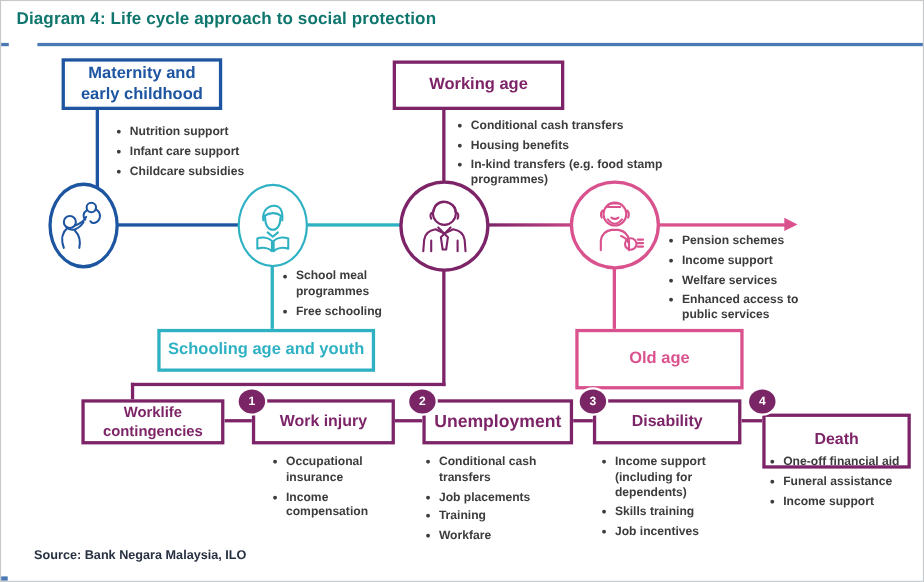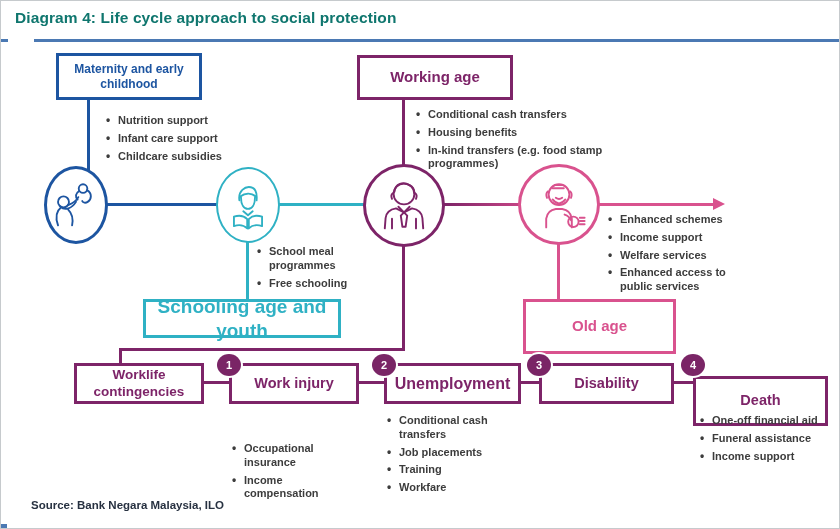--- a/index.html
+++ b/index.html
@@ -67,28 +67,28 @@
   <div class="vline" style="left:556px;top:242px;width:3px;height:56px;background:#D9528E;"></div>
   <div class="vline" style="left:401px;top:244px;width:3px;height:106px;background:#7D2468;"></div>
   <div class="hline" style="left:118px;top:347px;width:286px;height:3px;background:#7D2468;"></div>
   <div class="vline" style="left:118px;top:347px;width:3px;height:16px;background:#7D2468;"></div>
 
   <div class="hline" style="left:203px;top:380px;width:25px;height:3px;background:#7D2468;"></div>
   <div class="hline" style="left:358px;top:380px;width:25px;height:3px;background:#7D2468;"></div>
   <div class="hline" style="left:520px;top:380px;width:18px;height:3px;background:#7D2468;"></div>
   <div class="hline" style="left:673px;top:380px;width:19px;height:3px;background:#7D2468;"></div>
 
-  <div class="box blue" style="left:55px;top:52px;width:146px;height:47px;font-size:12px;padding:12px 8px;">
+  <div class="box blue" style="left:55px;top:52px;width:146px;height:47px;font-size:15px;padding:12px 8px;">
     <span>Maternity and early childhood</span>
   </div>
   <div class="box plum" style="left:356px;top:54px;width:156px;height:45px;font-size:15px;">
     <span>Working age</span>
   </div>
 
-  <div class="box teal" style="left:142px;top:298px;width:198px;height:39px;font-size:19px;">
+  <div class="box teal" style="left:142px;top:298px;width:198px;height:39px;font-size:15px;">
     <span>Schooling age and youth</span>
   </div>
   <div class="box pink" style="left:522px;top:298px;width:153px;height:55px;font-size:15px;">
     <span>Old age</span>
   </div>
 
   <ul class="bullets" style="left:104px;top:113px;width:160px;">
     <li>Nutrition support</li>
     <li>Infant care support</li>
     <li>Childcare subsidies</li>
@@ -96,21 +96,21 @@
   <ul class="bullets" style="left:414px;top:107px;width:195px;">
     <li>Conditional cash transfers</li>
     <li>Housing benefits</li>
     <li>In-kind transfers (e.g. food stamp programmes)</li>
   </ul>
   <ul class="bullets" style="left:255px;top:244px;width:100px;">
     <li>School meal programmes</li>
     <li>Free schooling</li>
   </ul>
   <ul class="bullets" style="left:606px;top:212px;width:122px;">
-    <li>Enhanced schemes</li>
+    <li>Pension schemes</li>
     <li>Income support</li>
     <li>Welfare services</li>
     <li>Enhanced access to public services</li>
   </ul>
 
   <div class="circle blue" style="left:43px;top:165px;width:64px;height:78px;">
     <svg width="50" height="58" viewBox="0 0 64 64">
       <circle cx="41" cy="11" r="5.5"></circle>
       <path d="M36,14 C31,17 31,22 34,25"></path>
       <path d="M46,13 C53,17 52,25 47,28 C44,30 41,29 40,27"></path>
@@ -181,30 +181,35 @@
     <span>3</span>
   </div>
 
   <div class="box plum" style="left:692px;top:362px;width:135px;height:50px;font-size:14.5px;margin-top:13px;">
     <span>Death</span>
   </div>
   <div class="badge" style="left:680px;top:353px;">
     <span>4</span>
   </div>
 
-  <ul class="bullets" style="left:230px;top:413px;width:120px;margin-top:28px;">
+  <ul class="bullets" style="left:246px;top:413px;width:120px;">
     <li>Occupational insurance</li>
     <li>Income compensation</li>
   </ul>
   <ul class="bullets" style="left:385px;top:413px;width:112px;">
     <li>Conditional cash transfers</li>
     <li>Job placements</li>
     <li>Training</li>
     <li>Workfare</li>
   </ul>
+  <ul class="bullets" style="left:545px;top:413px;width:112px;">
+    <li>Income support (including for dependents)</li>
+    <li>Skills training</li>
+    <li>Job incentives</li>
+  </ul>
   <ul class="bullets" style="left:698px;top:413px;width:140px;">
     <li>One-off financial aid</li>
     <li>Funeral assistance</li>
     <li>Income support</li>
   </ul>
 
   <div class="abs source" style="left:30px;top:498px;">Source: Bank Negara Malaysia, ILO</div>
   <div class="hline" style="left:0;top:523px;width:6px;height:4px;background:#4B79B3;"></div>
 
 </div>

